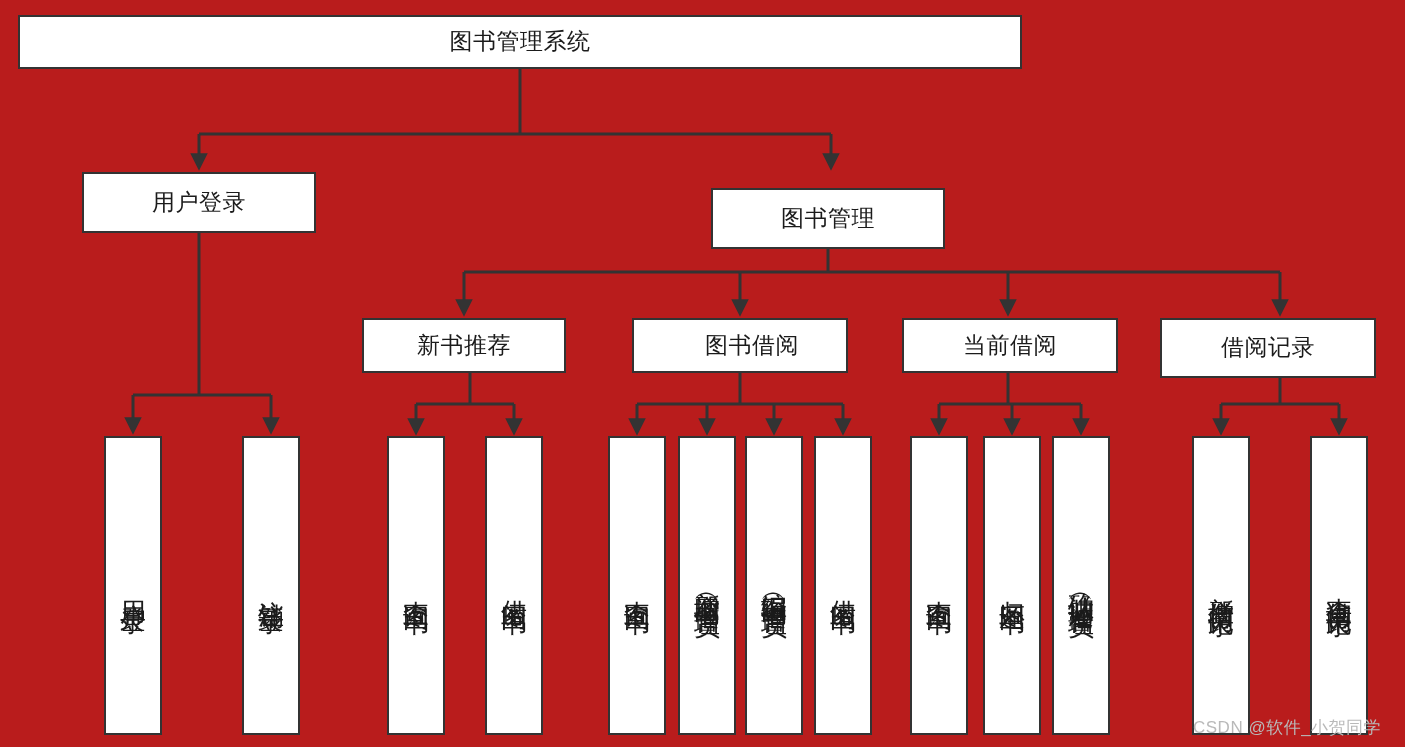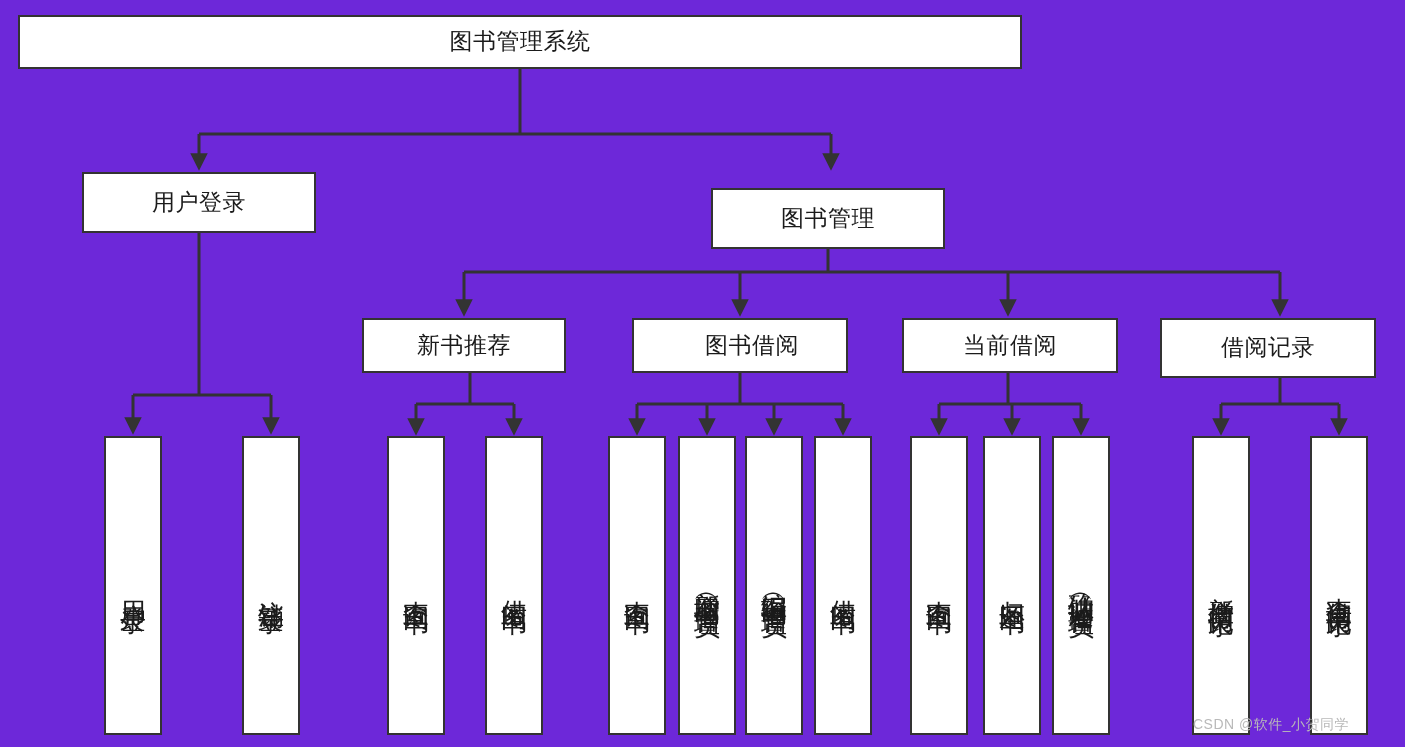--- a/index.html
+++ b/index.html
@@ -7,21 +7,21 @@
     padding: 0;
     background: #ffffff;
   }
   body {
     font-family: "Liberation Sans", "DejaVu Sans", sans-serif;
   }
   #canvas {
     position: relative;
     width: 1405px;
     height: 747px;
-    background: #6d28d9;
+    background: #b91c1c;
     overflow: hidden;
   }
   svg#wires {
     position: absolute;
     left: 0;
     top: 0;
     width: 1405px;
     height: 747px;
     pointer-events: none;
   }
@@ -49,21 +49,21 @@
     text-orientation: upright;
     font-size: 26px;
     line-height: 1.12;
     letter-spacing: 3px;
     white-space: normal;
     max-height: 100%;
     text-align: center;
   }
   .watermark {
     position: absolute;
-    font-size: 14px;
+    font-size: 17px;
     color: #b9b9b9;
     white-space: nowrap;
     letter-spacing: 0.5px;
   }
 </style>
 </head>
 <body>
 
 <div id="canvas">
 

